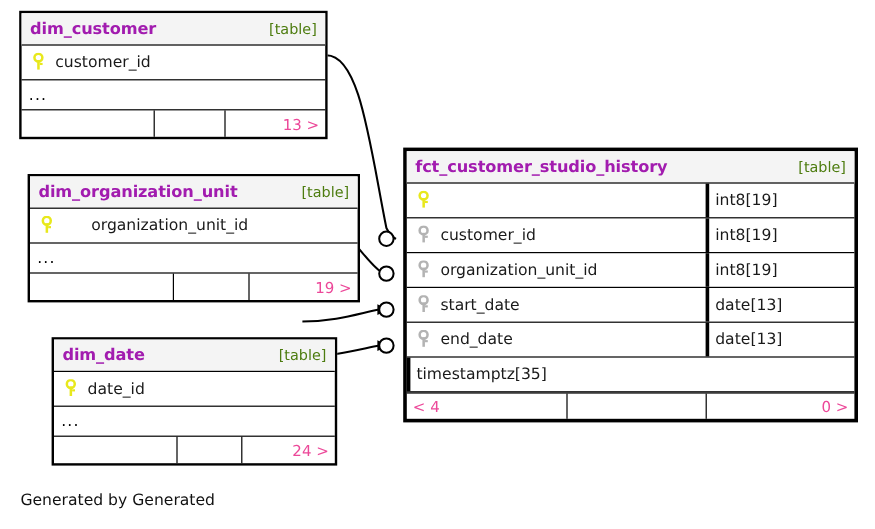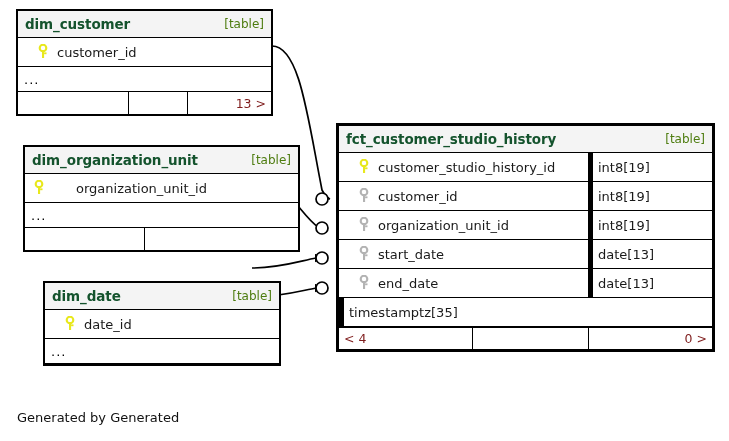--- a/index.html
+++ b/index.html
@@ -46,21 +46,21 @@
     display: flex;
     align-items: center;
     justify-content: space-between;
     box-sizing: border-box;
     padding: 0 7px;
     height: 27px;
   }
   .tbl-name {
     font-weight: bold;
     font-size: 13.5px;
-    color: #14532d;
+    color: #a21caf;
     white-space: nowrap;
     letter-spacing: -0.1px;
   }
   .tbl-tag {
     font-size: 12px;
     color: #4d7c0f;
     white-space: nowrap;
   }
 
   .tbl-row {
@@ -70,32 +70,32 @@
     box-sizing: border-box;
     height: 29px;
   }
   .tbl-row:last-child { border-bottom: none; }
 
   .cell-name {
     flex: 1 1 auto;
     display: flex;
     align-items: center;
     box-sizing: border-box;
-    padding-left: 18px;
+    padding-left: 7px;
     font-size: 13px;
     color: #1a1a1a;
     white-space: nowrap;
     overflow: hidden;
   }
   .cell-type {
     flex: 0 0 auto;
     display: flex;
     align-items: center;
     box-sizing: border-box;
-    border-left: 5px solid #000000;
+    border-left: 3px solid #000000;
     padding-left: 5px;
     font-size: 13px;
     color: #1a1a1a;
     white-space: nowrap;
   }
   .cell-name.indent { padding-left: 26px; }
   .cell-name.center-ish { padding-left: 45px; }
 
   
   .keyicon {
@@ -124,21 +124,21 @@
     display: flex;
     align-items: stretch;
     box-sizing: border-box;
     height: 22px;
   }
   .foot-cell {
     box-sizing: border-box;
     display: flex;
     align-items: center;
     font-size: 12.5px;
-    color: #7f1d1d;
+    color: #ec4899;
     border-right: 1px solid #000000;
     padding: 0 5px;
   }
   .foot-cell:last-child { border-right: none; }
   .foot-left  { flex: 0 0 44%; justify-content: flex-start; }
   .foot-mid   { flex: 0 0 23%; }
   .foot-right { flex: 1 1 auto; justify-content: flex-end; }
 
   .caption {
     position: absolute;
@@ -216,55 +216,60 @@
           <rect x="6" y="6" width="2.1" height="8" fill="#e8e81c"></rect>
           <rect x="8.1" y="8.4" width="2.4" height="1.8" fill="#e8e81c"></rect>
         </svg>
         <span style="margin-left:23px;">organization_unit_id</span>
       </div>
     </div>
     <div class="row-ellipsis">...</div>
     <div class="tbl-footer">
       <div class="foot-cell foot-left"></div>
       <div class="foot-cell foot-mid"></div>
+      <div class="foot-cell foot-right">19 &gt;</div>
     </div>
   </div>
 
   <div class="table-box" style="left:43px; top:281px; width:238px;">
     <div class="tbl-header">
       <span class="tbl-name">dim_date</span>
       <span class="tbl-tag">[table]</span>
     </div>
     <div class="tbl-row">
       <div class="cell-name">
         <svg class="keyicon" viewBox="0 0 14 16">
           <circle cx="7" cy="4" r="3.3" fill="none" stroke="#e8e81c" stroke-width="2.1"></circle>
           <rect x="6" y="6" width="2.1" height="8" fill="#e8e81c"></rect>
           <rect x="8.1" y="8.4" width="2.4" height="1.8" fill="#e8e81c"></rect>
         </svg>
         <span>date_id</span>
       </div>
     </div>
     <div class="row-ellipsis">...</div>
+    <div class="tbl-footer">
+      <div class="foot-cell foot-left"></div>
+      <div class="foot-cell foot-mid"></div>
+      <div class="foot-cell foot-right">24 &gt;</div>
+    </div>
   </div>
 
   <div class="table-box thick" style="left:336px; top:123px; width:379px;">
     <div class="tbl-header">
       <span class="tbl-name">fct_customer_studio_history</span>
       <span class="tbl-tag">[table]</span>
     </div>
 
     <div class="tbl-row">
       <div class="cell-name">
         <svg class="keyicon" viewBox="0 0 14 16">
           <circle cx="7" cy="4" r="3.3" fill="none" stroke="#e8e81c" stroke-width="2.1"></circle>
           <rect x="6" y="6" width="2.1" height="8" fill="#e8e81c"></rect>
           <rect x="8.1" y="8.4" width="2.4" height="1.8" fill="#e8e81c"></rect>
         </svg>
-        <span>customer_studio_history_id</span>
       </div>
       <div class="cell-type" style="width:124px;">int8[19]</div>
     </div>
 
     <div class="tbl-row">
       <div class="cell-name">
         <svg class="keyicon" viewBox="0 0 14 16">
           <circle cx="7" cy="4" r="3.3" fill="none" stroke="#b3b3b3" stroke-width="2.1"></circle>
           <rect x="6" y="6" width="2.1" height="8" fill="#b3b3b3"></rect>
           <rect x="8.1" y="8.4" width="2.4" height="1.8" fill="#b3b3b3"></rect>

